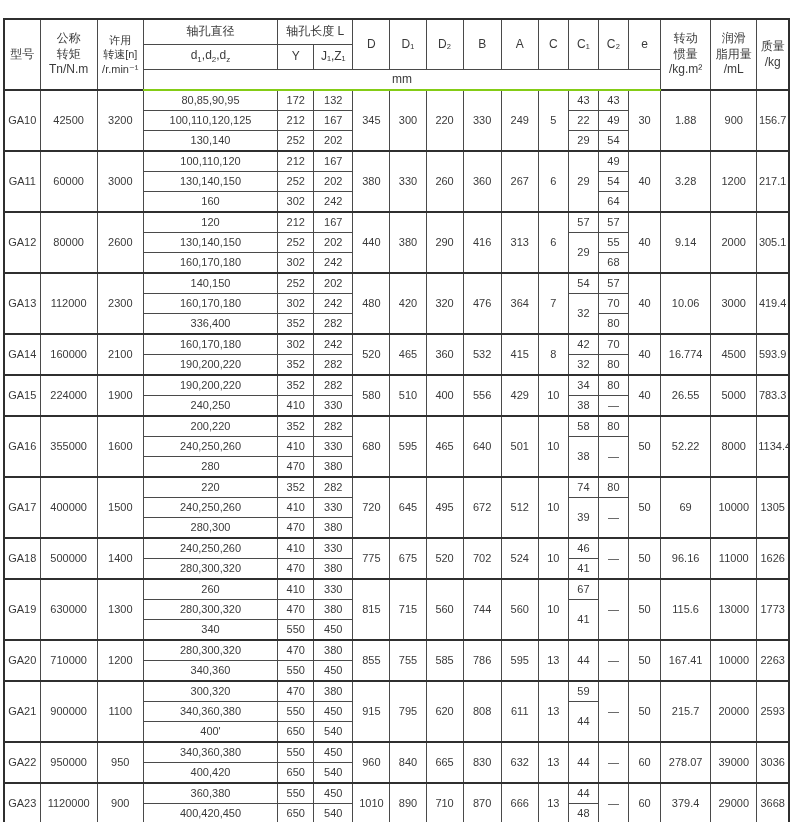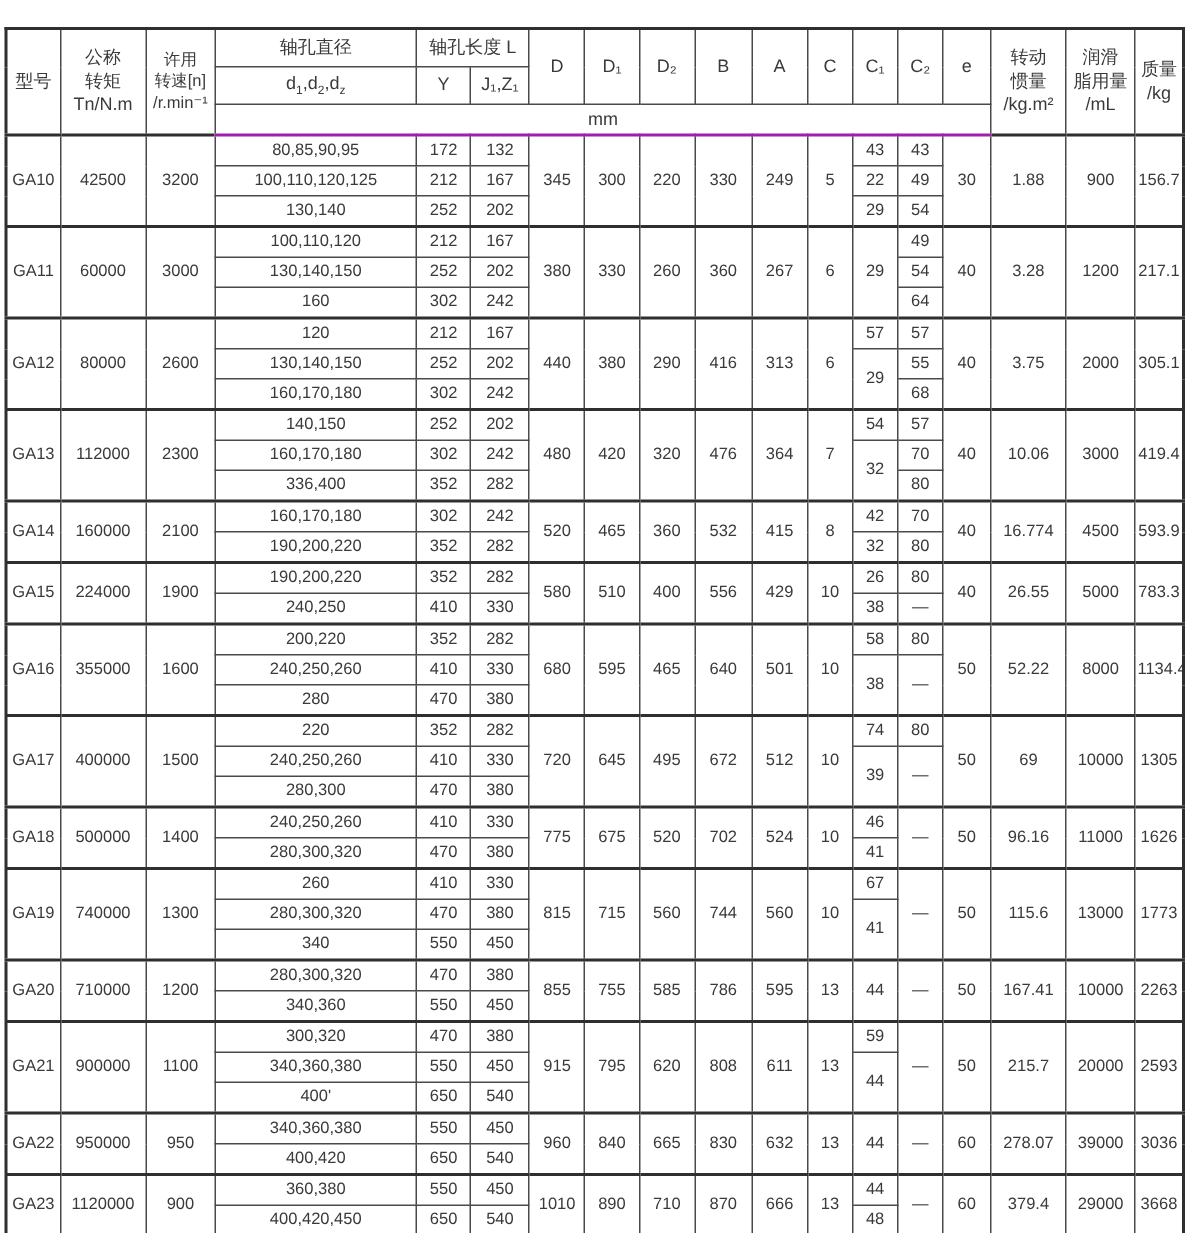--- a/index.html
+++ b/index.html
@@ -19,21 +19,21 @@
     padding:0 1px;overflow:hidden;
   }
   .spec thead th{
     font-weight:normal;font-size:12px;line-height:1.3;
     white-space:pre-line;height:24px;
   }
   .spec thead th.th-small{font-size:11px;}
   .spec thead tr.unit-row th{height:19px;}
   .spec tbody td{font-size:11px;height:19px;line-height:1.1;}
   .spec tbody tr.group-start td{border-top:2px solid #2f2f2f;}
-  .spec thead tr:last-child th{border-bottom:2px solid #a21caf;}
+  .spec thead tr:last-child th{border-bottom:2px solid #84cc16;}
   sub{font-size:8px;}
 </style>
 </head>
 <body>
 
 <div class="page">
   <table class="spec">
     <colgroup>
       <col style="width:36px">
         <col style="width:57px">
@@ -168,21 +168,21 @@
           <td>167</td>
           <td rowspan="3">440</td>
           <td rowspan="3">380</td>
           <td rowspan="3">290</td>
           <td rowspan="3">416</td>
           <td rowspan="3">313</td>
           <td rowspan="3">6</td>
           <td>57</td>
           <td>57</td>
           <td rowspan="3">40</td>
-          <td rowspan="3">3.75</td>
+          <td rowspan="3">9.14</td>
           <td rowspan="3">2000</td>
           <td rowspan="3">305.1</td>
         </tr>
         <tr>
           <td>130,140,150</td>
           <td>252</td>
           <td>202</td>
           <td rowspan="2">29</td>
           <td>55</td>
         </tr>
@@ -258,21 +258,21 @@
           <td rowspan="2">1900</td>
           <td>190,200,220</td>
           <td>352</td>
           <td>282</td>
           <td rowspan="2">580</td>
           <td rowspan="2">510</td>
           <td rowspan="2">400</td>
           <td rowspan="2">556</td>
           <td rowspan="2">429</td>
           <td rowspan="2">10</td>
-          <td>26</td>
+          <td>34</td>
           <td>80</td>
           <td rowspan="2">40</td>
           <td rowspan="2">26.55</td>
           <td rowspan="2">5000</td>
           <td rowspan="2">783.3</td>
         </tr>
         <tr>
           <td>240,250</td>
           <td>410</td>
           <td>330</td>
@@ -364,21 +364,21 @@
           <td rowspan="2">1626</td>
         </tr>
         <tr>
           <td>280,300,320</td>
           <td>470</td>
           <td>380</td>
           <td>41</td>
         </tr>
         <tr class="group-start">
           <td rowspan="3">GA19</td>
-          <td rowspan="3">740000</td>
+          <td rowspan="3">630000</td>
           <td rowspan="3">1300</td>
           <td>260</td>
           <td>410</td>
           <td>330</td>
           <td rowspan="3">815</td>
           <td rowspan="3">715</td>
           <td rowspan="3">560</td>
           <td rowspan="3">744</td>
           <td rowspan="3">560</td>
           <td rowspan="3">10</td>

